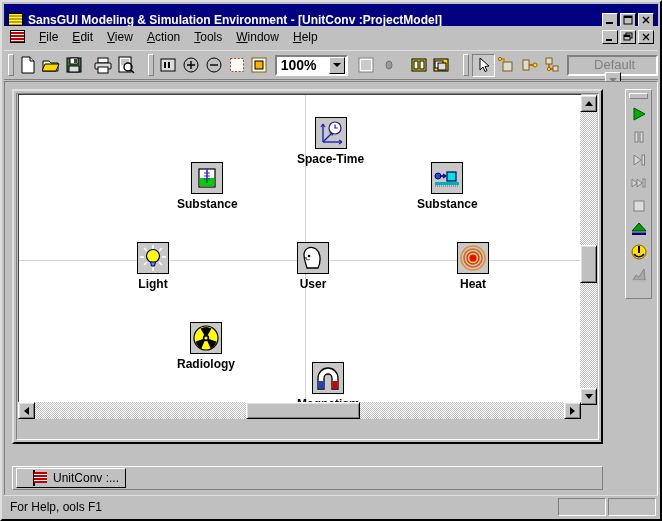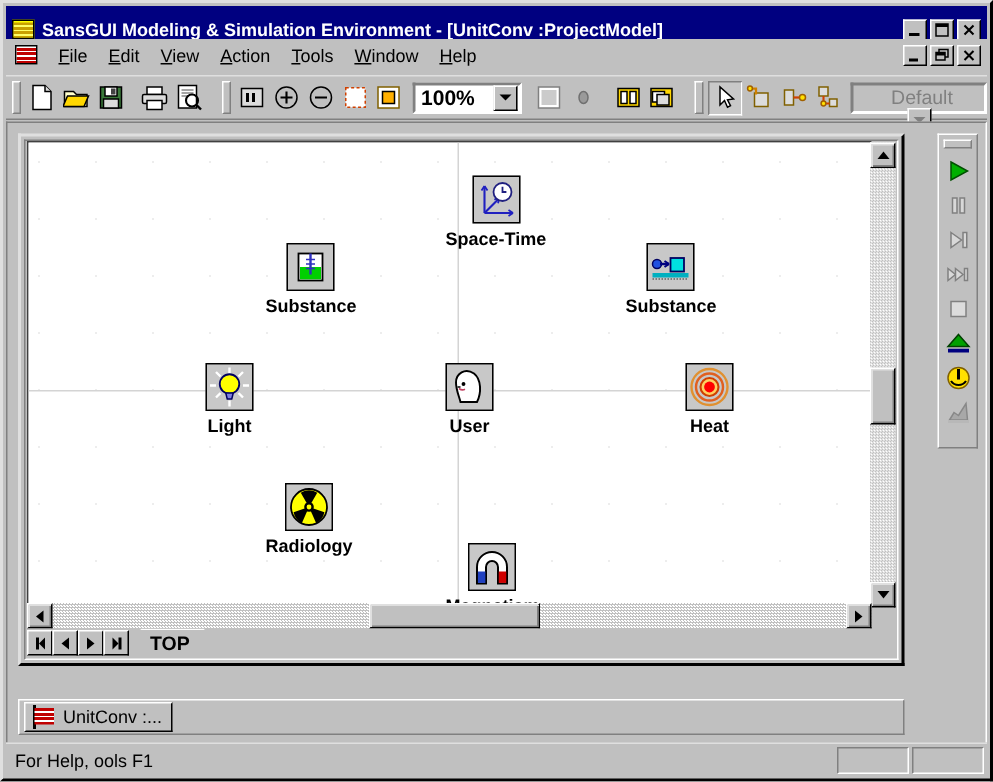--- a/index.html
+++ b/index.html
@@ -309,21 +309,21 @@
   
   .mdi-taskbar {
     position: absolute; left: 7px; bottom: 6px;
     width: 591px; height: 24px;
     background: #c0c0c0;
     border-left: 1px solid #fff; border-top: 1px solid #fff;
     border-right: 1px solid #808080; border-bottom: 1px solid #808080;
     display: flex; align-items: center; padding-left: 3px;
   }
   .task-btn {
-    height: 20px; padding: 0 6px 0 3px;
+    height: 20px; padding: 0 6px 0 14px;
     background: #c0c0c0;
     border-left: 1px solid #fff; border-top: 1px solid #fff;
     border-right: 1px solid #000; border-bottom: 1px solid #000;
     display: flex; align-items: center; gap: 4px;
     font-size: 12px; cursor: default;
   }
 
   
   .statusbar {
     position: absolute; left: 2px; bottom: 2px;
@@ -692,44 +692,20 @@
           <div class="sb-track"></div>
           <div class="sb-btn" style="left:0; top:0">
               <span class="tri lf"></span>
             </div>
           <div class="sb-thumb" style="left:228px; top:0; width:114px; height:17px"></div>
           <div class="sb-btn" style="right:0; top:0">
               <span class="tri rt"></span>
             </div>
         </div>
 
-        <div class="tabstrip">
-          <div class="tabnav">
-            <span class="g">
-                <span class="bar"></span>
-                <span class="tri lf" style="border-right-width:4px"></span>
-              </span>
-          </div>
-          <div class="tabnav">
-              <span class="tri lf"></span>
-            </div>
-          <div class="tabnav">
-              <span class="tri rt"></span>
-            </div>
-          <div class="tabnav">
-            <span class="g">
-                <span class="tri rt" style="border-left-width:4px"></span>
-                <span class="bar"></span>
-              </span>
-          </div>
-          <div class="tab">
-            <div class="tab-line"></div>
-            <span>TOP</span>
-          </div>
-        </div>
       </div>
     </div>
 
     <div class="vtoolbar">
       <div class="vgrip"></div>
       <div class="vbtn">
         <svg width="18" height="18">
             <path d="M4 3 L15 9 L4 15 Z" fill="#00b000" stroke="#005000"></path>
           </svg>
       </div>

